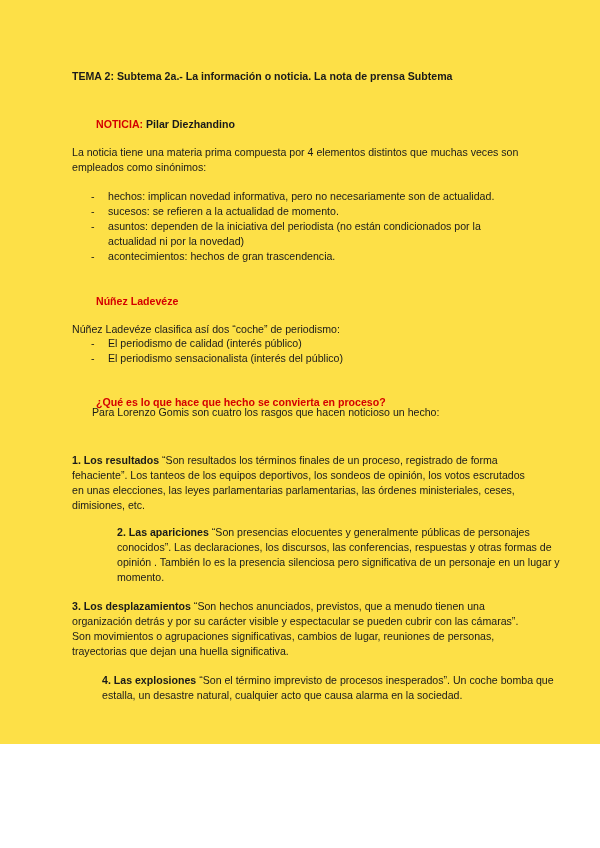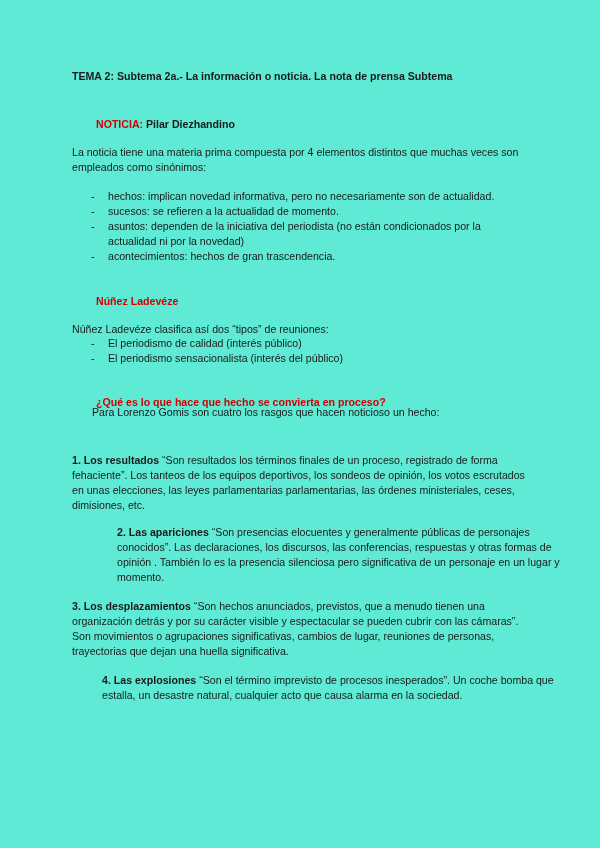--- a/index.html
+++ b/index.html
@@ -1,18 +1,18 @@
 <!DOCTYPE html>
 <html><head>
   <meta charset="utf-8">
   <style>
     html, body { margin: 0; padding: 0; background: #ffffff; }
     body { width: 600px; height: 848px; position: relative; overflow: hidden;
       font-family: "Liberation Sans", sans-serif; color: #1a1a1a; font-size: 10.6px; }
-    .page { position: absolute; left: 0; top: 0; width: 600px; height: 848px; background: #5eead4; }
+    .page { position: absolute; left: 0; top: 0; width: 600px; height: 744px; background: #fde047; }
     .blk { position: absolute; left: 72px; width: 460px; line-height: 15px; }
     .b { font-weight: bold; }
     .red { color: #d40000; font-weight: bold; padding-left: 24px; }
     ul.dash { list-style: none; margin: 0; padding: 0; }
     ul.dash li { position: relative; padding-left: 0; }
     ul.dash li .d { position: absolute; left: -17px; }
   </style>
 </head>
 <body>
 
@@ -30,21 +30,21 @@
     <ul class="dash">
       <li><span class="d">-</span><span>hechos: implican novedad informativa, pero no necesariamente son de actualidad.</span></li>
       <li><span class="d">-</span><span>sucesos: se refieren a la actualidad de momento.</span></li>
       <li><span class="d">-</span><span>asuntos: dependen de la iniciativa del periodista (no están condicionados por la actualidad ni por la novedad)</span></li>
       <li><span class="d">-</span><span>acontecimientos: hechos de gran trascendencia.</span></li>
     </ul>
   </div>
 
   <div class="blk red" style="top:294px;">Núñez Ladevéze</div>
 
-  <div class="blk" style="top:322px;">Núñez Ladevéze clasifica así dos “tipos” de reuniones:</div>
+  <div class="blk" style="top:322px;">Núñez Ladevéze clasifica así dos “coche” de periodismo:</div>
 
   <div class="blk" style="top:336px; left:108px; width:420px;">
     <ul class="dash">
       <li><span class="d">-</span><span>El periodismo de calidad (interés público)</span></li>
       <li><span class="d">-</span><span>El periodismo sensacionalista (interés del público)</span></li>
     </ul>
   </div>
 
   <div class="blk red" style="top:395px;">¿Qué es lo que hace que hecho se convierta en proceso?</div>
 

